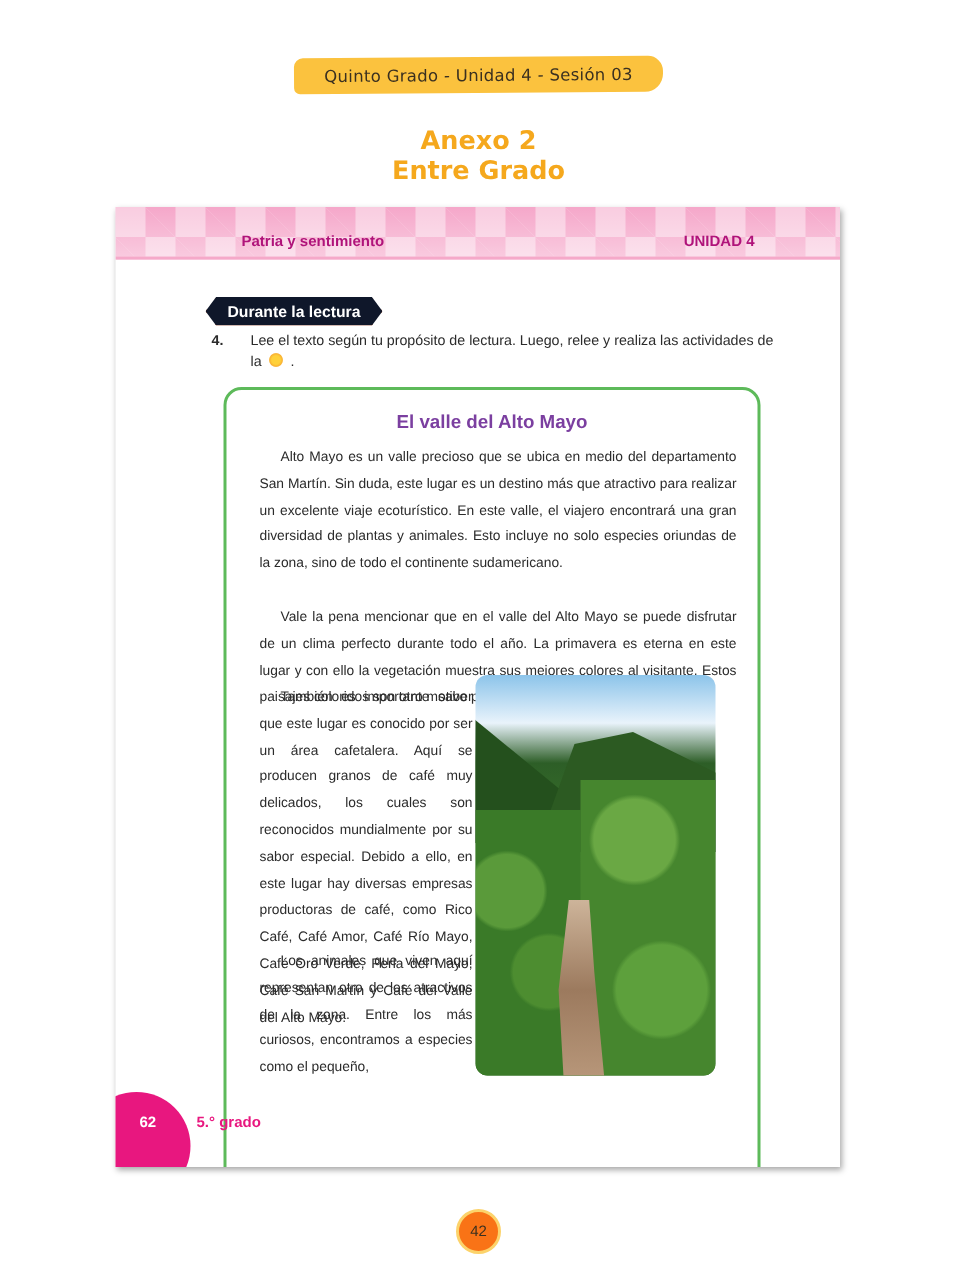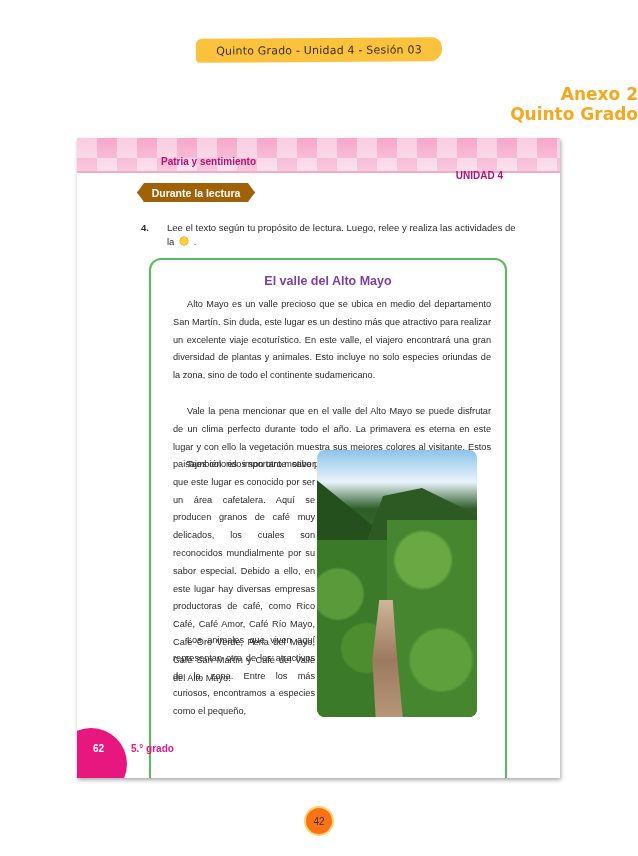--- a/index.html
+++ b/index.html
@@ -8,21 +8,21 @@
 
   .session-banner {
     position: absolute; left: 196px; top: 38px; width: 246px; height: 24px;
     background: #fbc23e; border-radius: 6px 10px 12px 4px;
     transform: rotate(-0.4deg);
     display: flex; align-items: center; justify-content: center;
     font-size: 11px; color: #3a3020; letter-spacing: 0.2px;
     font-family: "DejaVu Sans", sans-serif;
   }
   .annex-title {
-    position: absolute; left: 0; width: 638px; top: 84px; text-align: right;
+    position: absolute; left: 0; width: 638px; top: 84px; text-align: center;
     color: #f5a81d; font-weight: bold; font-size: 17px; line-height: 20px;
     font-family: "DejaVu Sans", sans-serif;
   }
 
   .page {
     position: absolute; left: 77px; top: 138px; width: 483px; height: 640px;
     background: #ffffff;
     box-shadow: 1px 2px 4px rgba(0,0,0,0.35);
     overflow: hidden;
   }
@@ -37,25 +37,25 @@
     border-bottom: 2px solid #f5a9c9;
   }
   .page-header::after {
     content: ""; position: absolute; inset: 0;
     background: linear-gradient(180deg, rgba(255,255,255,0.25), rgba(255,255,255,0.55));
   }
   .header-left, .header-right {
     position: absolute; top: 18px; font-size: 10px; font-weight: bold; color: #b0137a; z-index: 2;
   }
   .header-left { left: 42px; padding-left: 42px; }
-  .header-right { right: 57px; margin-top: 14px; }
+  .header-right { right: 57px; }
 
   .ribbon {
-    position: absolute; left: 60px; top: 45px; width: 118px; height: 19px;
-    background: #a16207; color: #fff; font-size: 10.5px; font-weight: bold;
+    position: absolute; left: 60px; top: 60px; width: 118px; height: 19px;
+    background: #0f172a; color: #fff; font-size: 10.5px; font-weight: bold;
     display: flex; align-items: center; justify-content: center;
     clip-path: polygon(6% 0, 94% 0, 100% 50%, 94% 100%, 6% 100%, 0 50%);
     box-shadow: 0 1px 0 #c04a16;
   }
 
   .instruction {
     position: absolute; left: 64px; top: 83px; width: 380px;
     font-size: 9.5px; line-height: 14px; color: #2b2b2b;
   }
   .instruction .num { position: absolute; left: 0; top: 0; font-weight: bold; }
@@ -133,21 +133,21 @@
     font-size: 10px; color: #3a3020;
   }
 </style>
 </head>
 <body>
 
 <div class="session-banner">Quinto Grado - Unidad 4 - Sesión 03</div>
 
 <div class="annex-title">
   <div>Anexo 2</div>
-  <div>Quinto Grado</div>
+  <div>Entre Grado</div>
 </div>
 
 <div class="page">
   <div class="page-header"></div>
   <div class="header-left">Patria y sentimiento</div>
   <div class="header-right">UNIDAD 4</div>
 
   <div class="ribbon">Durante la lectura</div>
 
   <div class="instruction">

